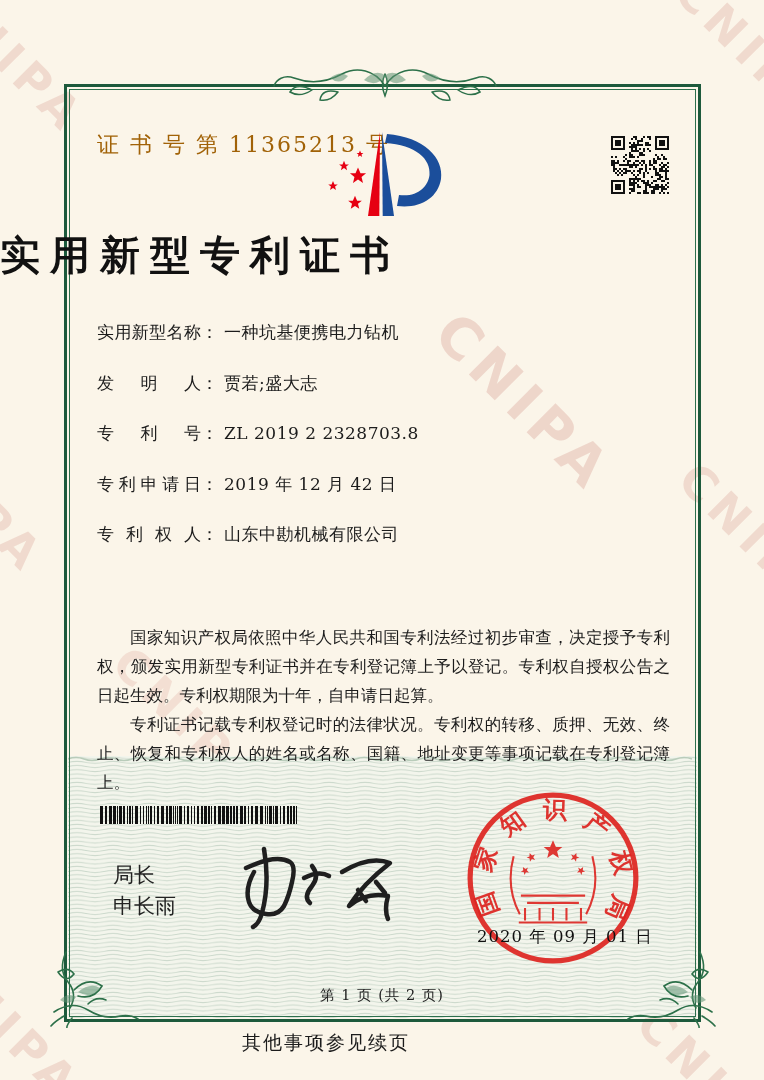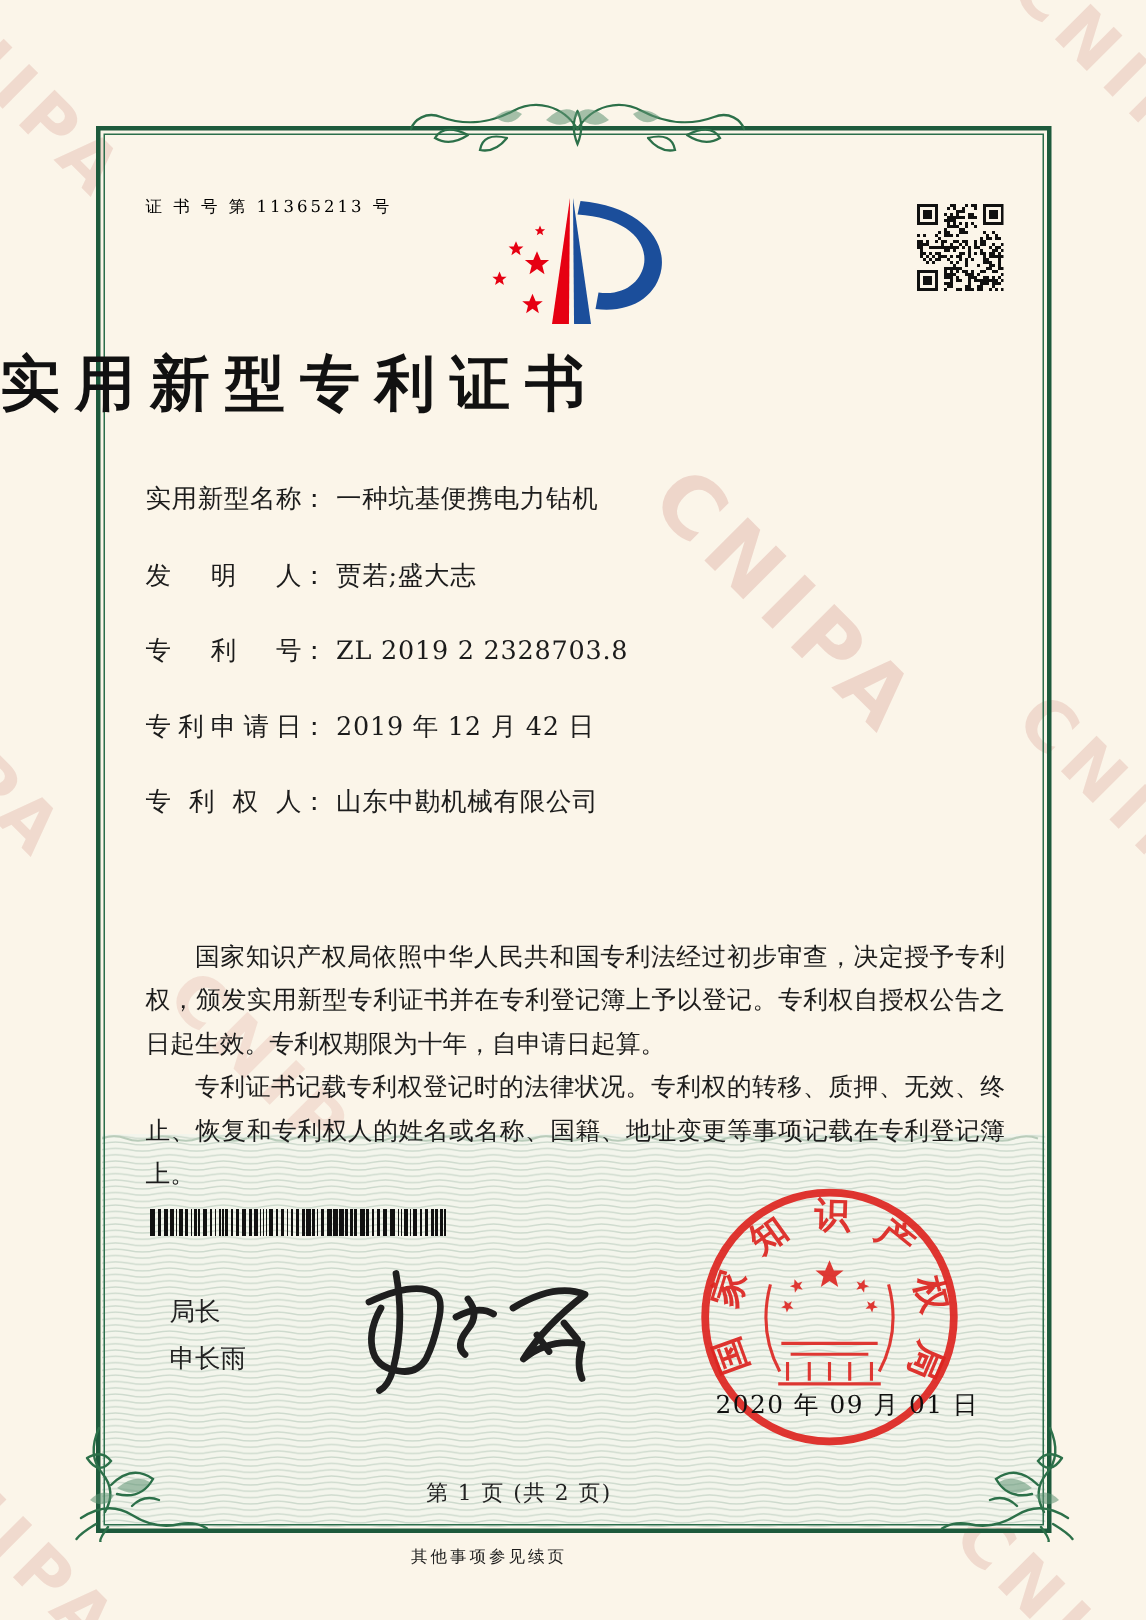--- a/index.html
+++ b/index.html
@@ -58,21 +58,21 @@
   
   .panel{
     position:absolute;
     left:68px;top:756px;width:629px;height:262px;
     z-index:2;
     background:#f3f5ec;
   }
   
   .cert-no{
     position:absolute;left:97px;top:130px;
-    font-size:11px;letter-spacing:2px;color:#000000;
+    font-size:22px;letter-spacing:2px;color:#a16207;
     z-index:3;
   }
   .logo{position:absolute;left:328px;top:124px;z-index:3;}
   .qr{position:absolute;left:611px;top:136px;z-index:3;}
   .doc-title{
     position:absolute;left:0;top:228px;width:764px;
     font-size:40px;font-weight:bold;letter-spacing:10px;
     color:#111;
     z-index:3;
   }
@@ -95,35 +95,35 @@
     position:absolute;left:97px;top:623px;width:573px;
     font-size:16.5px;line-height:29px;color:#1c1c1c;
     text-align:justify;z-index:3;
   }
   .bodytext p{margin:0;text-indent:2em;}
   
   .barcode{position:absolute;left:100px;top:806px;z-index:3;}
   .signoff{
     position:absolute;left:113px;top:860px;z-index:3;
     font-family:"DejaVu Sans","Liberation Sans",sans-serif;
-    font-size:17px;line-height:31px;color:#222;
+    font-size:21px;line-height:31px;color:#222;
   }
   .signature{position:absolute;left:216px;top:836px;z-index:4;}
   .seal{position:absolute;left:467px;top:792px;z-index:3;}
   .seal-date{
     position:absolute;left:477px;top:926px;z-index:4;
     font-size:16.5px;letter-spacing:1px;color:#101010;
   }
   .page-info{
-    position:absolute;left:0;top:986px;width:692px;text-align:center;
+    position:absolute;left:0;top:986px;width:764px;text-align:center;
     font-size:14.5px;letter-spacing:1px;color:#222;z-index:3;
   }
   .cont-note{
     position:absolute;left:0;top:1030px;width:652px;text-align:center;
-    font-size:11px;letter-spacing:2px;color:#1c1c1c;z-index:3;
+    font-size:19px;letter-spacing:2px;color:#1c1c1c;z-index:3;
   }
 </style>
 </head>
 <body>
 
 <div class="page">
 
   <div class="wm wm1">CNIPA</div>
   <div class="wm wm2">CNIPA</div>
   <div class="wm wm3">CNIPA</div>

